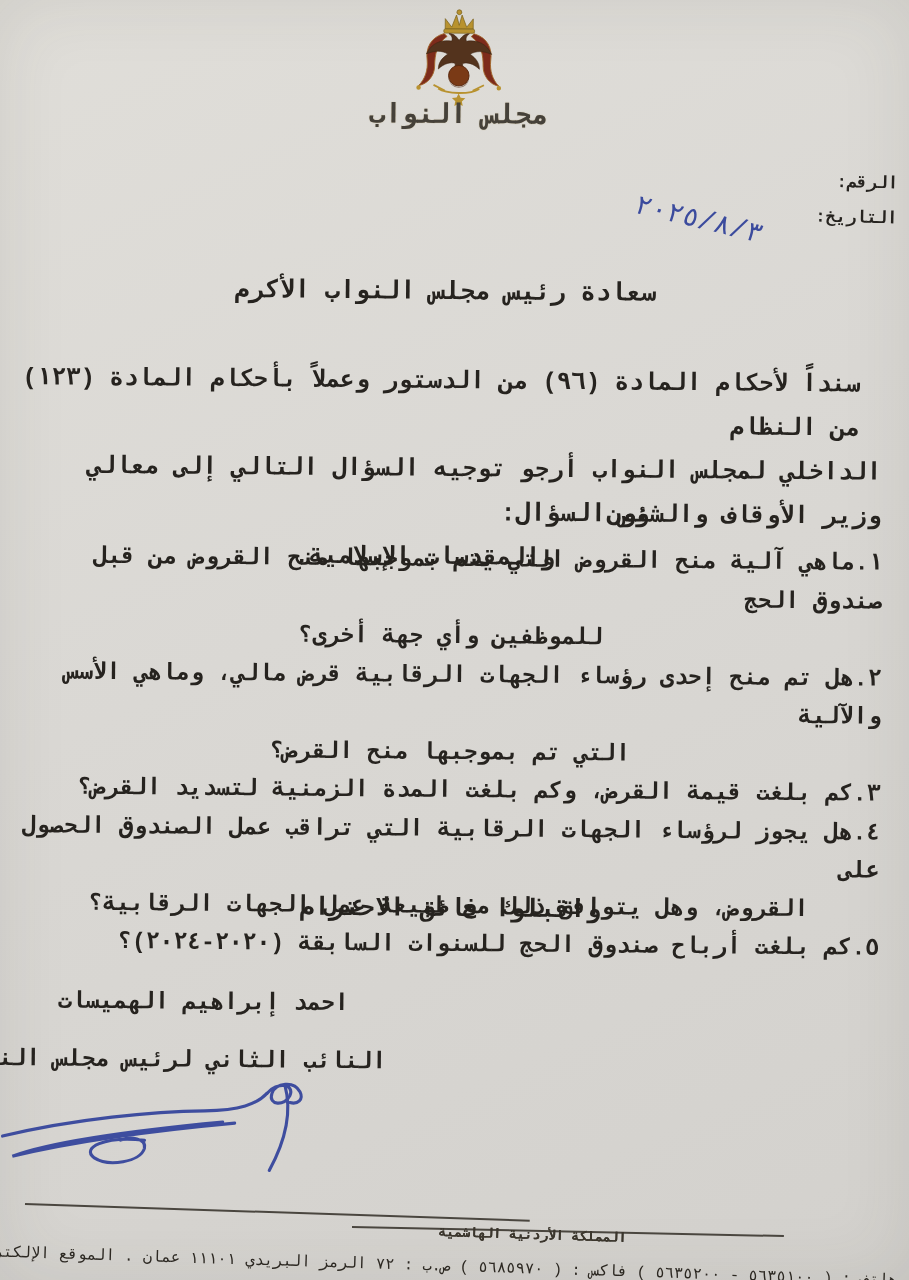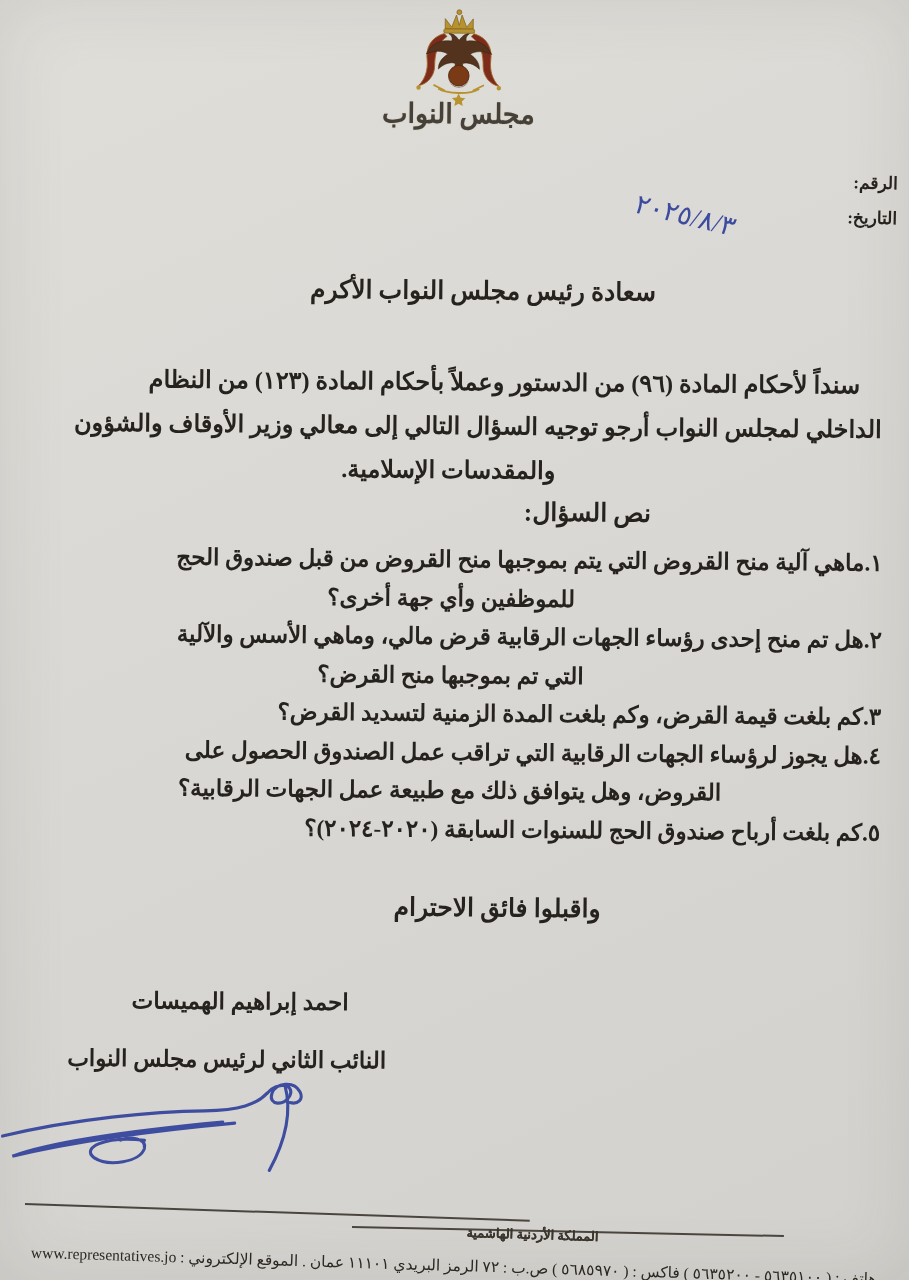--- a/index.html
+++ b/index.html
@@ -1,20 +1,20 @@
 <!DOCTYPE html>
 <html lang="ar"><head>
 <meta charset="utf-8">
 <style>
   html,body{margin:0;padding:0;background:#b9b7b3;}
   .paper{
     position:relative;width:909px;height:1280px;margin:0 auto;overflow:hidden;
     background:linear-gradient(155deg,#e0ded9 0%,#dad8d4 45%,#d3d1cd 100%);
     box-shadow:inset 0 0 70px rgba(60,55,45,.10);
-    font-family:Liberation Serif, serif;color:#26231f;
+    font-family:Liberation Mono, monospace;color:#26231f;
   }
   .tilt{position:absolute;inset:0;transform:rotate(.5deg);transform-origin:50% 40%;}
   .crest{position:absolute;top:8px;left:399px;width:112px;height:98px;}
   .org-callig{
     position:absolute;top:98px;left:330px;width:250px;text-align:center;
     font-size:27px;font-weight:bold;color:#45413a;
     text-shadow:0 0 1px rgba(148,118,54,.55);letter-spacing:0;
   }
   .ref{position:absolute;top:170px;right:14px;direction:rtl;text-align:right;
        font-size:17px;font-weight:bold;transform:rotate(.8deg);}

